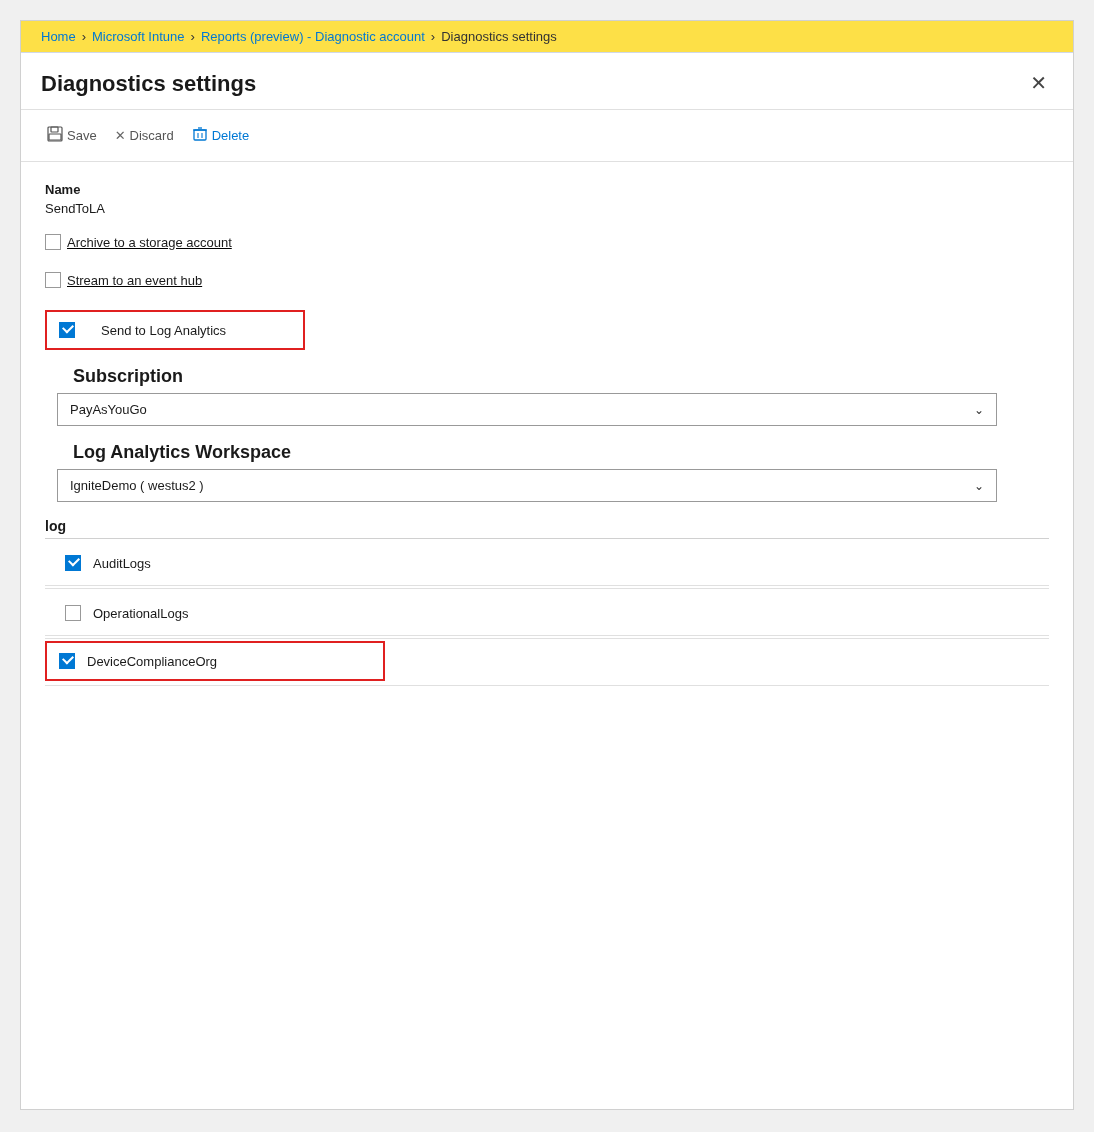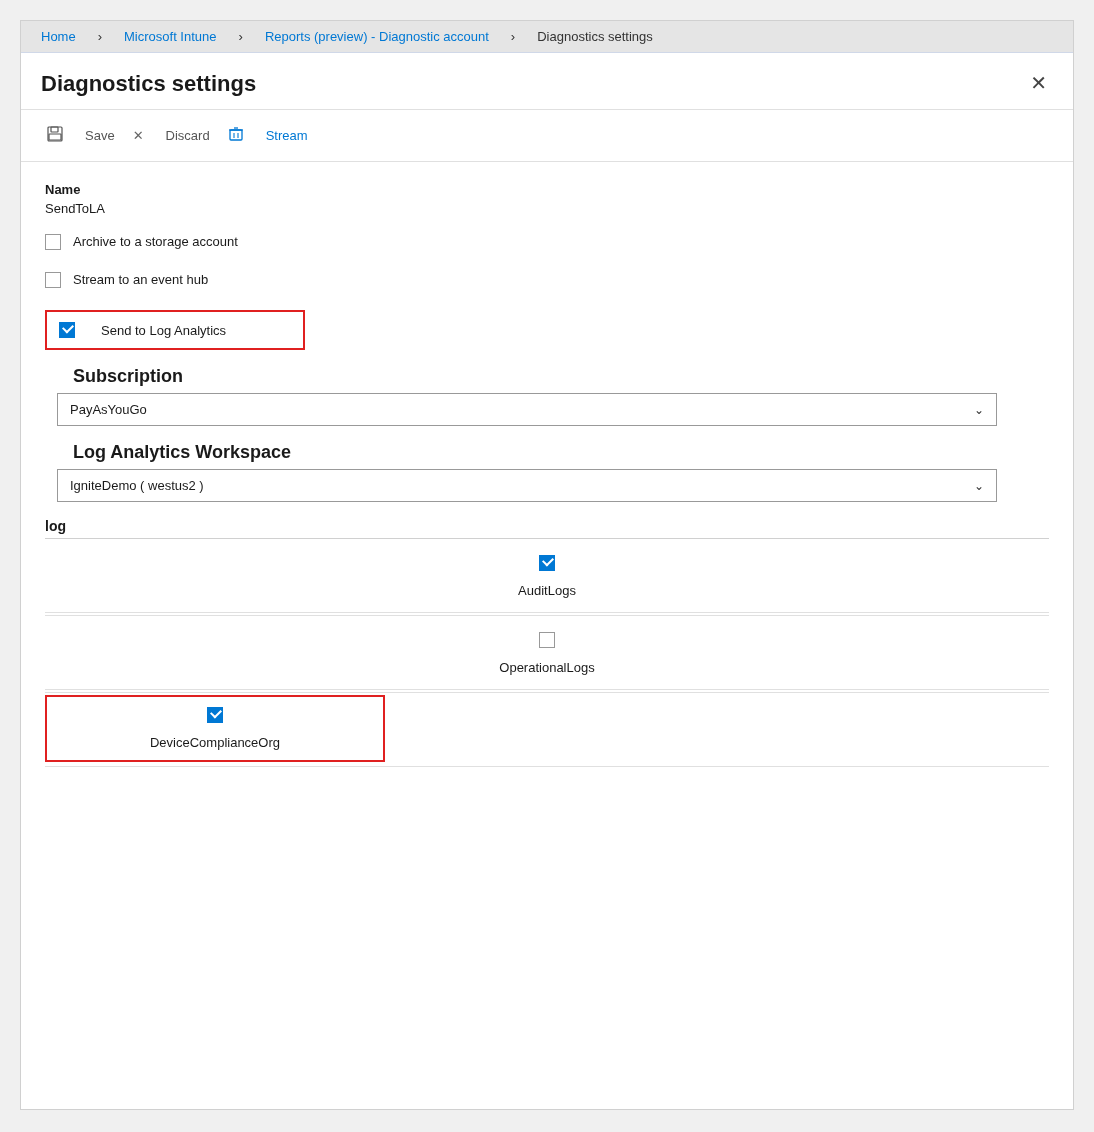--- a/index.html
+++ b/index.html
@@ -13,27 +13,27 @@
       padding: 20px;
     }
     .panel {
       background: #fff;
       border: 1px solid #d0d0d0;
       width: 1054px;
       min-height: 1090px;
       position: relative;
     }
     .breadcrumb-bar {
-      background: #e5e5e5;
+      background: #fde047;
       border-bottom: 1px solid #d0d8e8;
       padding: 8px 20px;
       display: flex;
       align-items: center;
       flex-wrap: wrap;
-      gap: 20px;
+      gap: 4px;
     }
     .breadcrumb-item {
       color: #0078d4;
       font-size: 13px;
       cursor: pointer;
     }
     .breadcrumb-separator {
       color: #333;
       font-size: 13px;
       margin: 0 2px;
@@ -66,21 +66,21 @@
     .toolbar {
       display: flex;
       align-items: center;
       gap: 0;
       padding: 10px 20px;
       border-bottom: 1px solid #e0e0e0;
     }
     .toolbar-btn {
       display: flex;
       align-items: center;
-      gap: 22px;
+      gap: 4px;
       background: none;
       border: none;
       cursor: pointer;
       font-size: 13px;
       color: #555;
       padding: 6px 12px 6px 6px;
       border-radius: 2px;
     }
     .toolbar-btn .icon {
       font-size: 15px;
@@ -95,23 +95,24 @@
       color: #1a1a1a;
       margin-bottom: 4px;
     }
     .field-value {
       font-size: 13px;
       color: #1a1a1a;
       margin-bottom: 18px;
     }
     .checkbox-row {
       display: flex;
-      align-items: flex-start;
-      gap: 12px;
+      align-items: center;
+      gap: 6px;
       margin-bottom: 22px;
+      text-decoration: underline;
     }
     .checkbox-row label {
       font-size: 13px;
       color: #1a1a1a;
       cursor: pointer;
     }
     .checkbox {
       width: 16px;
       height: 16px;
       border: 1.5px solid #999;
@@ -195,21 +196,20 @@
       font-size: 14px;
       font-weight: 600;
       color: #1a1a1a;
     }
     .log-item {
       display: flex;
       align-items: center;
       gap: 12px;
       padding: 14px 20px;
       border-bottom: 1px solid #e0e0e0;
-      flex-direction: column;
     }
     .log-item label {
       font-size: 13px;
       color: #1a1a1a;
       cursor: pointer;
     }
     .log-item-highlighted {
       border: 2px solid #e02020;
       padding: 10px 12px;
       margin: 0 0 2px 0;
@@ -267,21 +267,21 @@
     <button class="toolbar-btn">
       <span class="icon">
         <svg width="16" height="16" viewBox="0 0 16 16" fill="none" xmlns="http://www.w3.org/2000/svg">
           <rect x="2" y="4" width="12" height="10" rx="1" stroke="#0078d4" stroke-width="1.3" fill="none"></rect>
           <line x1="1" y1="4" x2="15" y2="4" stroke="#0078d4" stroke-width="1.3"></line>
           <line x1="6" y1="2" x2="10" y2="2" stroke="#0078d4" stroke-width="1.3"></line>
           <line x1="6" y1="7" x2="6" y2="12" stroke="#0078d4" stroke-width="1.1"></line>
           <line x1="10" y1="7" x2="10" y2="12" stroke="#0078d4" stroke-width="1.1"></line>
         </svg>
       </span>
-      <span style="color:#0078d4;">Stream</span>
+      <span style="color:#0078d4;">Delete</span>
     </button>
   </div>
 
   <div class="content">
 
     <div>
       <div class="field-label">Name</div>
       <div class="field-value">SendToLA</div>
     </div>
 

